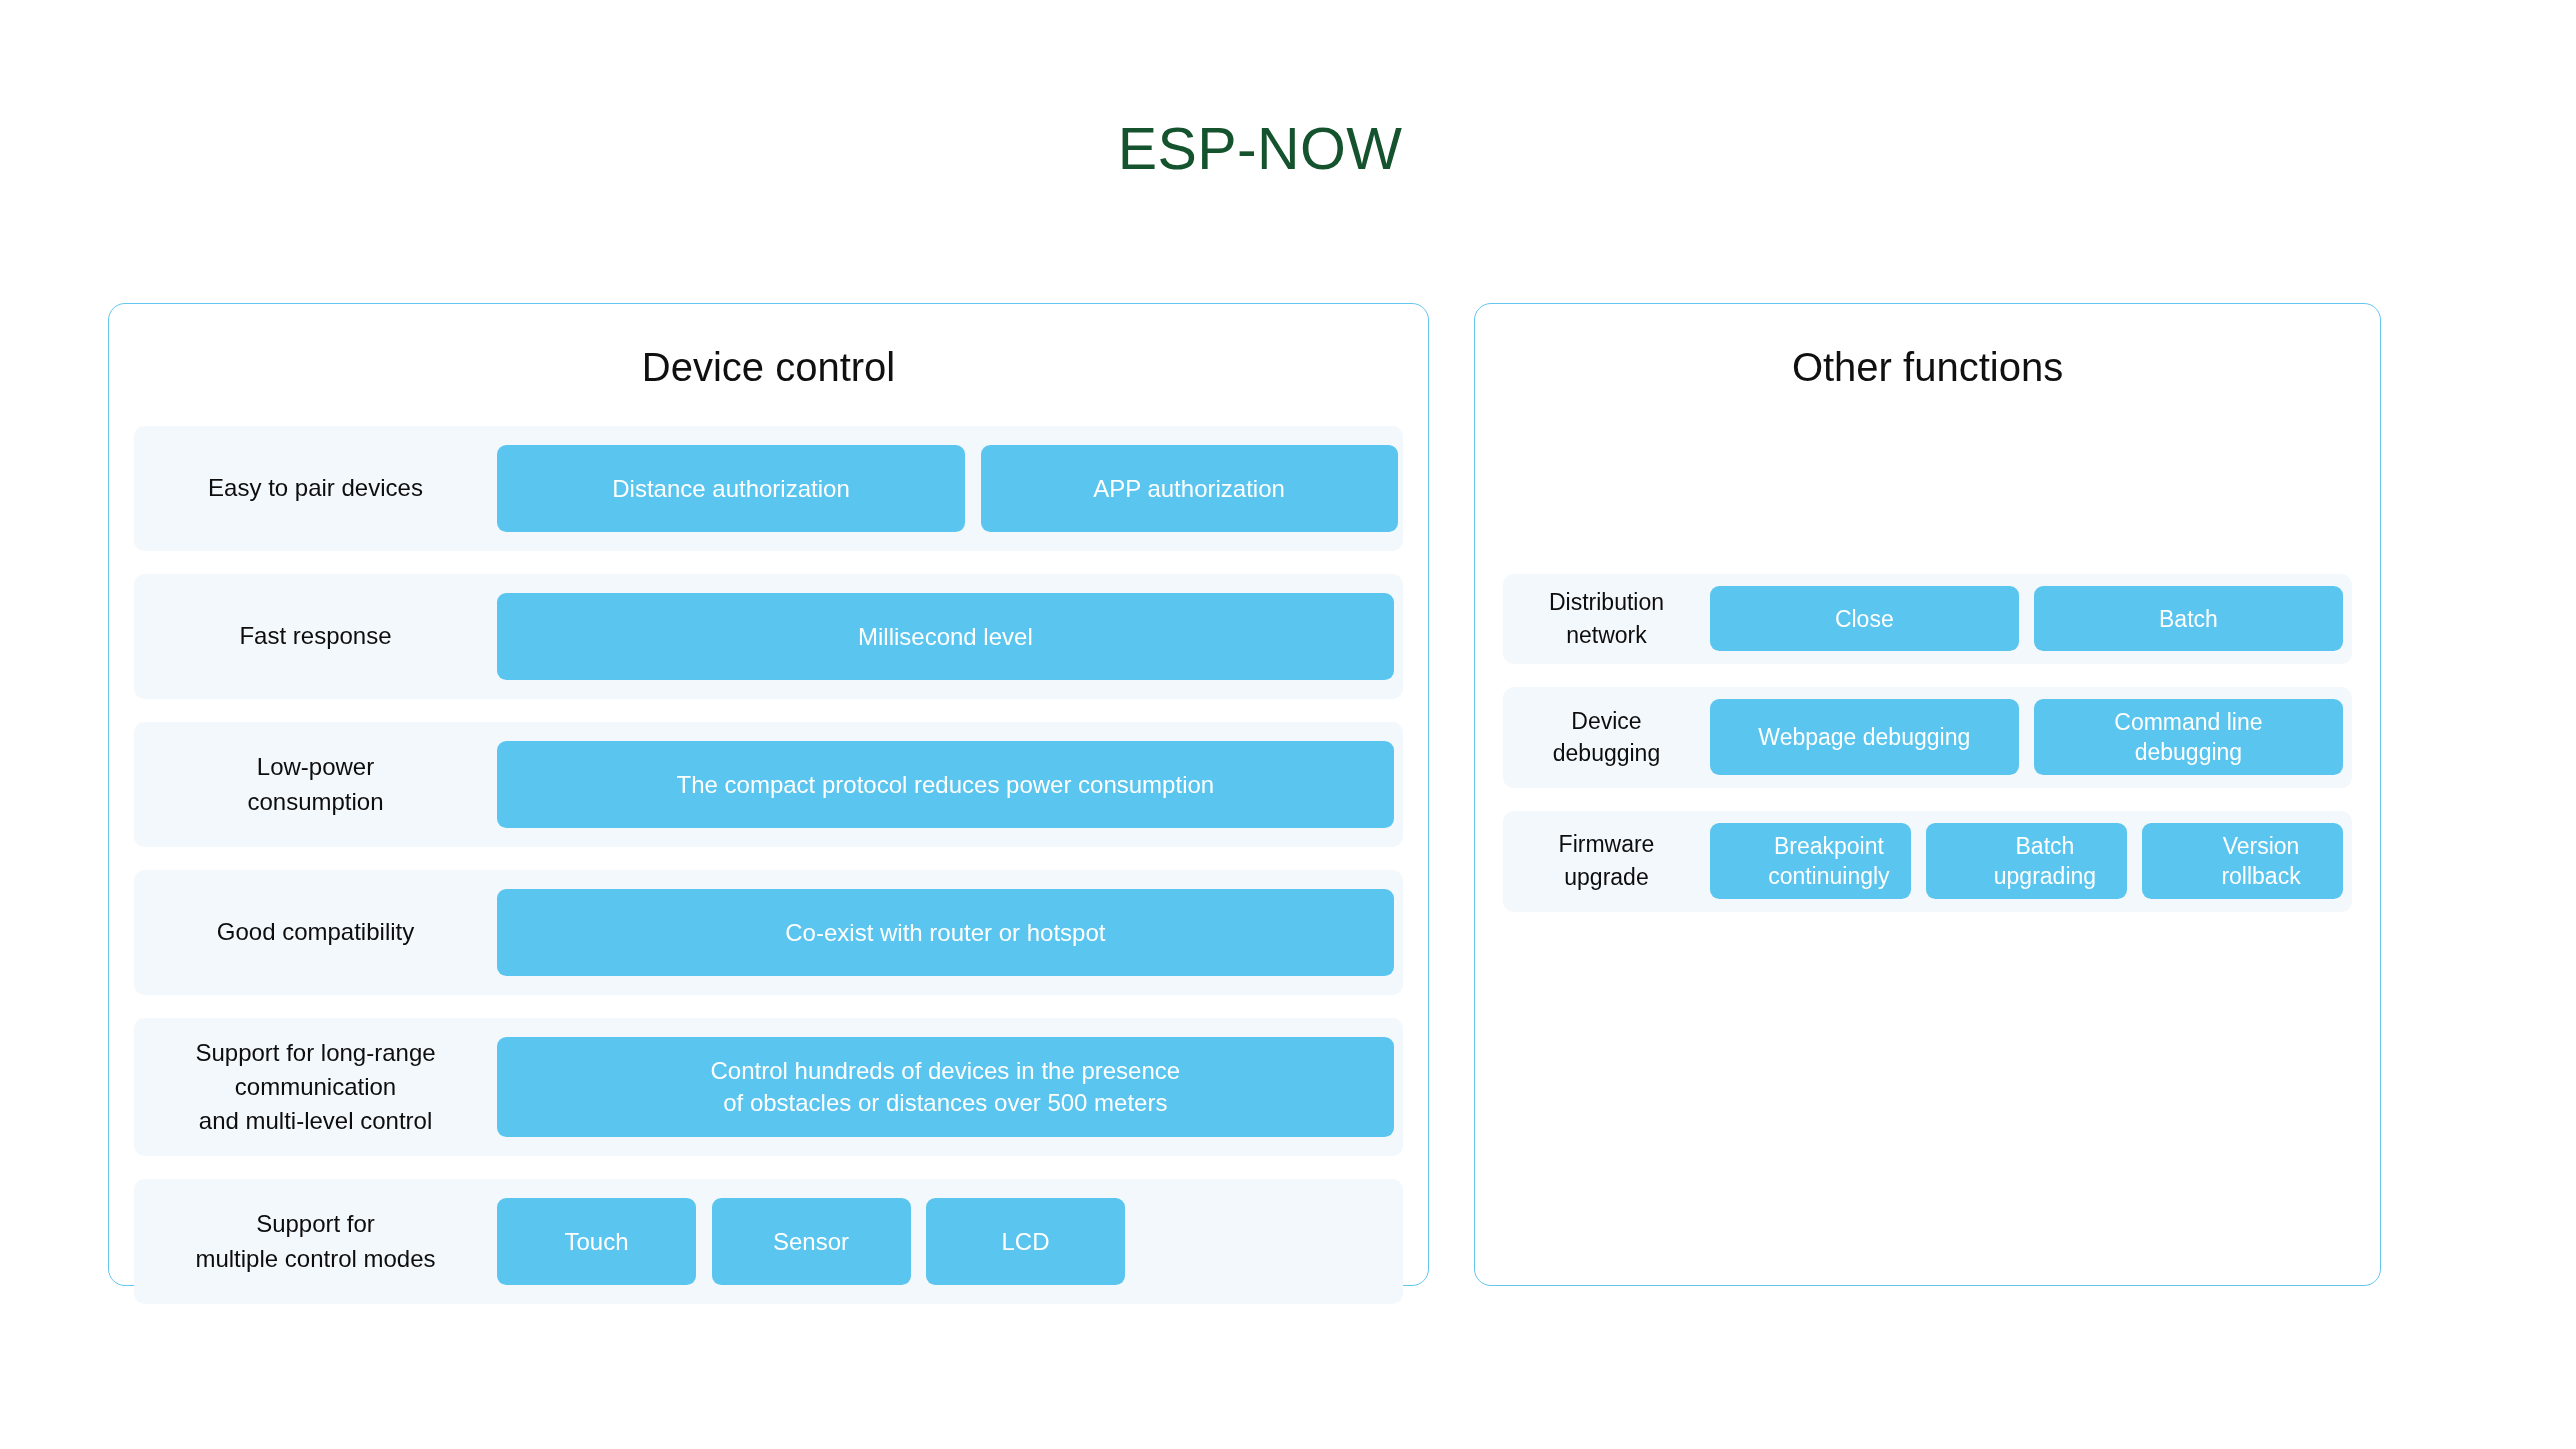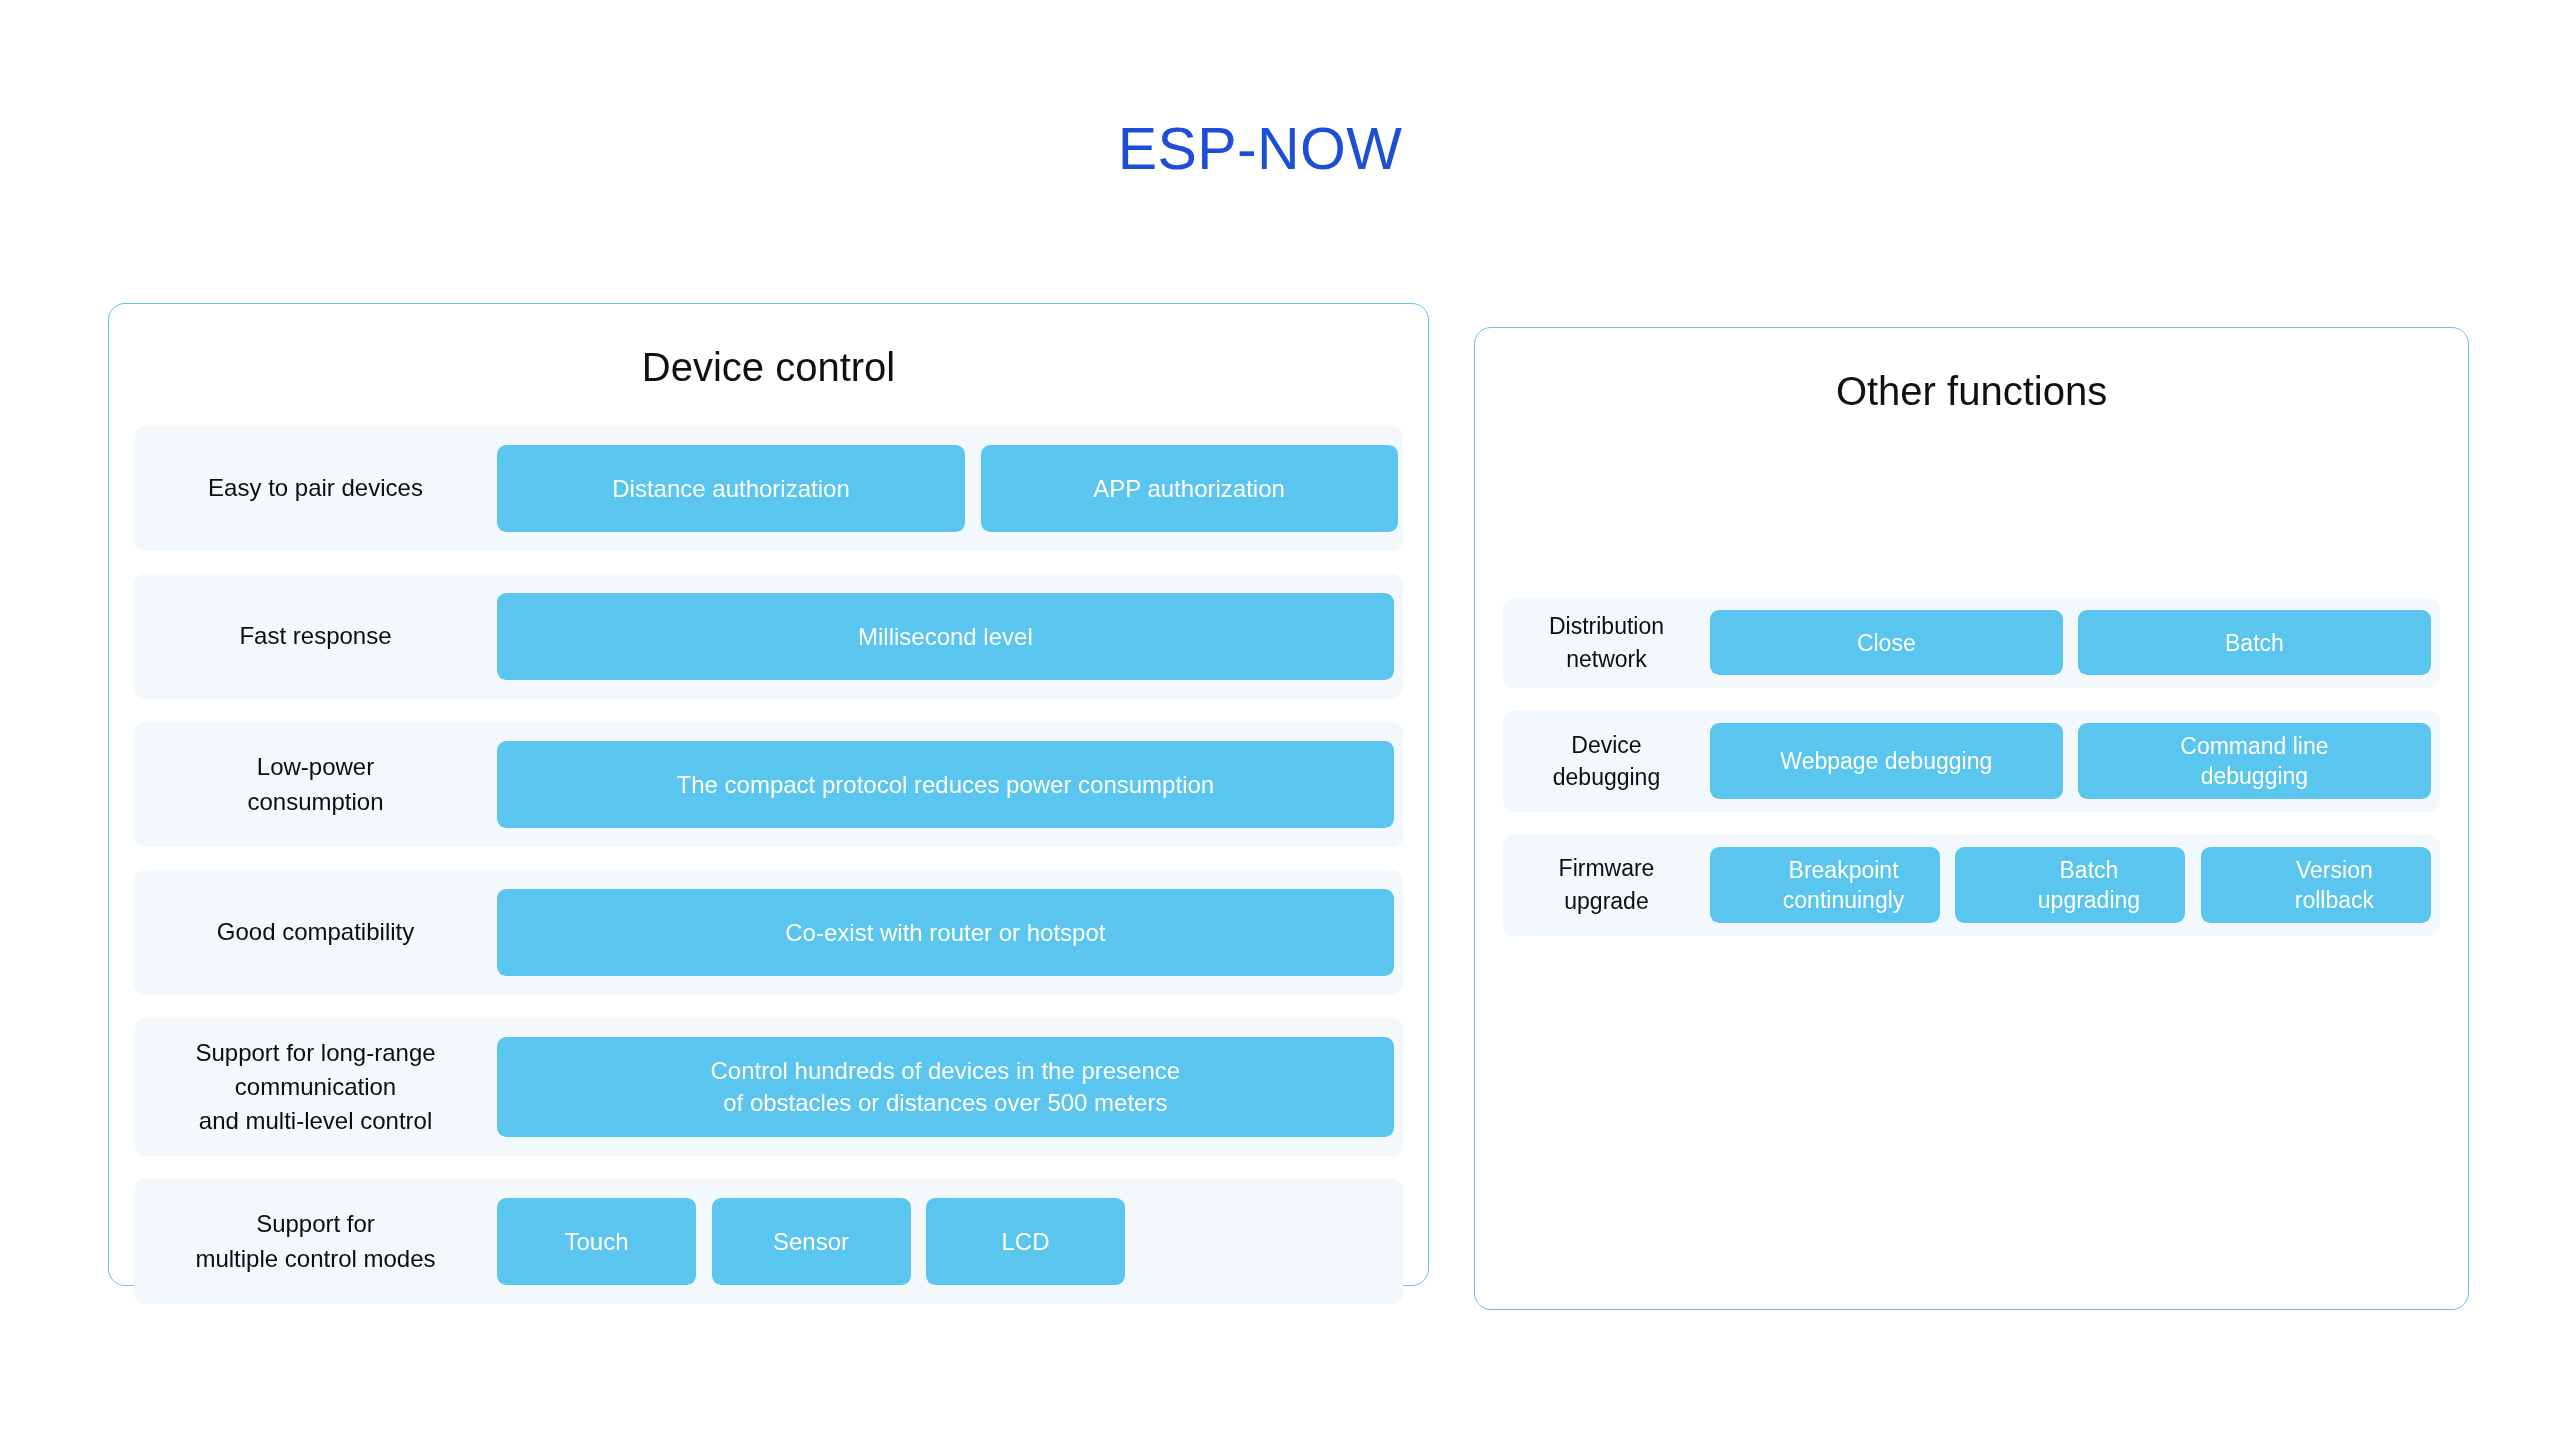--- a/index.html
+++ b/index.html
@@ -18,21 +18,21 @@
 
   
   .page-title {
     position: absolute;
     top: 116px;
     left: 0;
     width: 2520px;
     text-align: center;
     font-size: 59px;
     line-height: 1.15;
-    color: #1d4ed8;
+    color: #14532d;
     font-weight: 400;
     letter-spacing: 0.4px;
   }
 
   
   .panels {
     position: absolute;
     top: 303px;
     left: 0;
     width: 2576px;
@@ -46,23 +46,22 @@
     border-radius: 17px;
     box-sizing: border-box;
   }
   .panel-left {
     left: 108px;
     width: 1321px;
     height: 983px;
   }
   .panel-right {
     left: 1474px;
-    width: 995px;
+    width: 907px;
     height: 983px;
-    margin-top: 24px;
   }
   .panel-title {
     position: absolute;
     top: 39px;
     left: 0;
     width: 100%;
     text-align: center;
     font-size: 40px;
     color: #101010;
     font-weight: 400;

